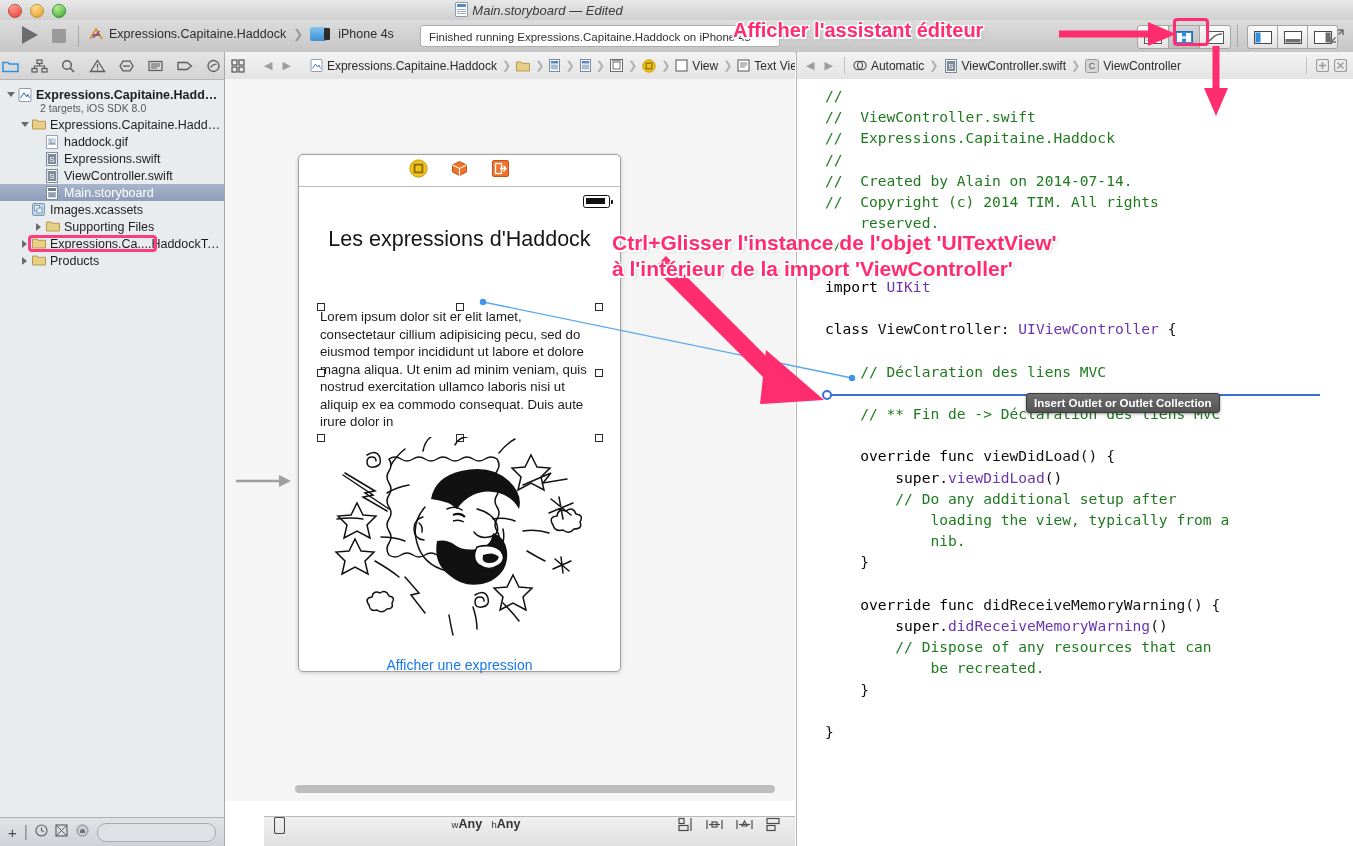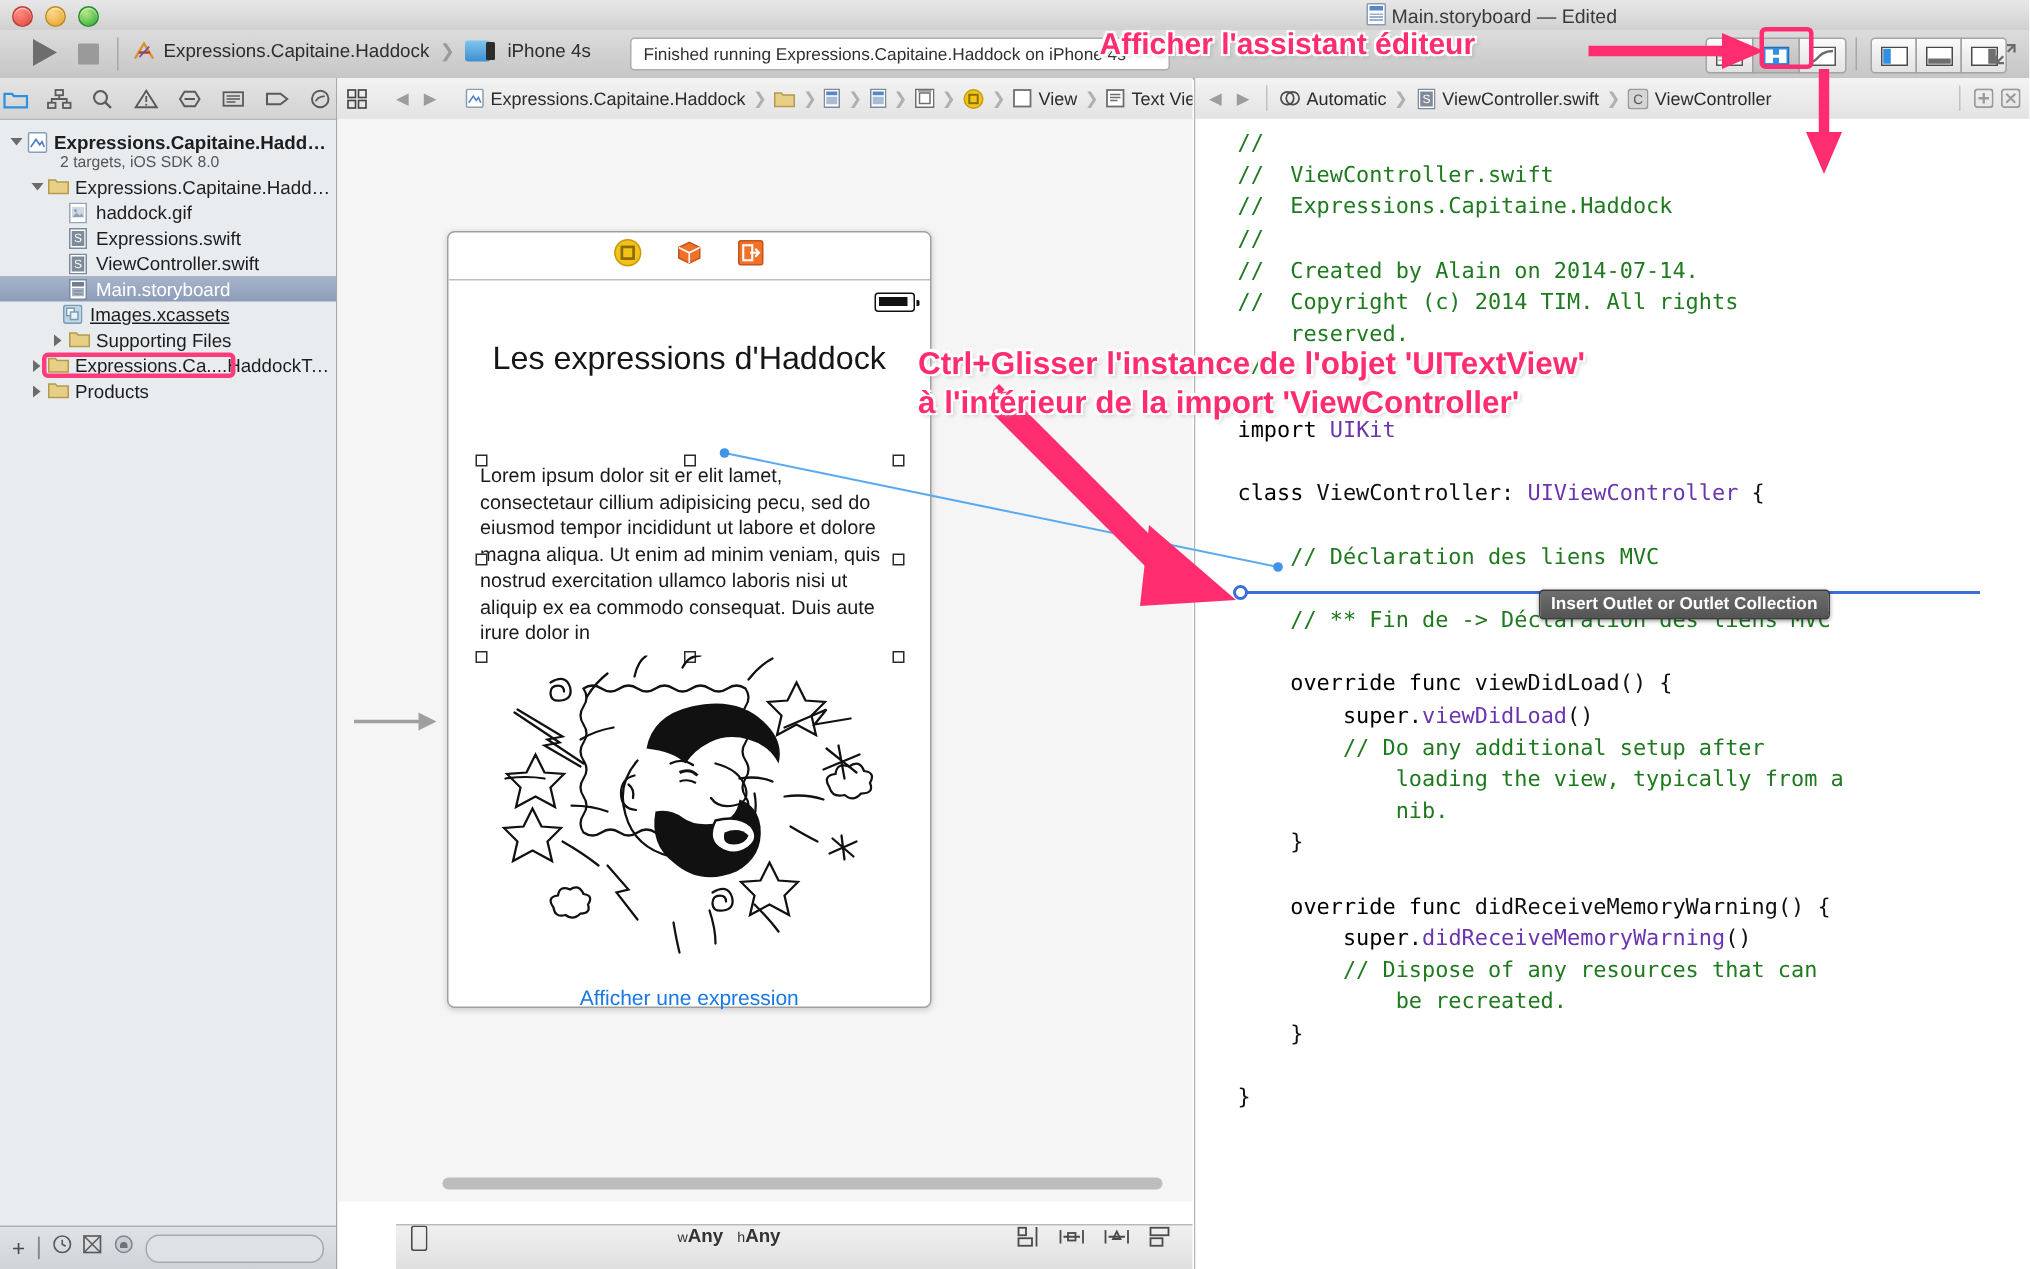--- a/index.html
+++ b/index.html
@@ -15,22 +15,22 @@
     position:absolute;left:0;top:0;width:1353px;height:20px;
     background:linear-gradient(#e8e8e8,#d0d0d0);
     border-bottom:1px solid #b4b4b4;
   }
   .traffic{position:absolute;left:8px;top:4px;display:flex;gap:8px;}
   .tl{width:12px;height:12px;border-radius:50%;box-shadow:inset 0 1px 1px rgba(255,255,255,.6);}
   .tl.red{background:radial-gradient(circle at 35% 30%,#ff8b80,#e0443e);border:1px solid #c13e35;}
   .tl.yellow{background:radial-gradient(circle at 35% 30%,#ffd688,#dea123);border:1px solid #c18d1f;}
   .tl.green{background:radial-gradient(circle at 35% 30%,#b6e984,#2aa832);border:1px solid #2a8f2a;}
   .wintitle{
-    position:absolute;left:0;top:2px;width:1078px;text-align:right;
-    font-size:13px;color:#3a3a3a;
+    position:absolute;left:0;top:2px;width:1078px;text-align:center;
+    font-size:13px;color:#3a3a3a;font-style:italic;
   }
   .wintitle .docicon{
     display:inline-block;width:11px;height:13px;background:#fff;
     border:1px solid #8b9bb0;border-radius:1px;vertical-align:-2px;margin-right:4px;position:relative;
   }
   .wintitle .docicon:before{
     content:"";position:absolute;left:1px;top:1px;right:1px;height:3px;background:#5b86c5;
   }
   .wintitle .docicon:after{
     content:"";position:absolute;left:1px;top:6px;right:1px;height:5px;
@@ -409,21 +409,21 @@
           <div class="row sel" style="padding-left: 34px;">
             <span class="tri"></span>
             <span class="ficon"><svg width="12" height="14" viewBox="0 0 12 14">
                 <rect x="0.5" y="0.5" width="11" height="13" fill="#fff" stroke="#7b8a9c"></rect>
                 <rect x="2" y="2" width="8" height="3" fill="#6e7d8f"></rect>
                 <rect x="2" y="6" width="8" height="5.5" fill="#aab4c0"></rect>
                 <path d="M3 8 H9 M3 10 H9" stroke="#6e7d8f" stroke-width="0.8"></path>
               </svg></span>
             <span class="rowtext">Main.storyboard</span>
           </div>
-          <div class="row" style="padding-left: 30px; text-decoration: underline;">
+          <div class="row" style="padding-left: 20px;">
             <span class="tri"></span>
             <span class="ficon"><svg width="13" height="13" viewBox="0 0 13 13">
                 <rect x="0.5" y="0.5" width="12" height="12" rx="1.5" fill="#bcd6ea" stroke="#7d9ab3"></rect>
                 <rect x="2.5" y="2.5" width="5" height="5" fill="#fff" stroke="#7d9ab3"></rect>
                 <rect x="5" y="5" width="5" height="5" fill="#e8f1f8" stroke="#7d9ab3"></rect>
               </svg></span>
             <span class="rowtext">Images.xcassets</span>
           </div>
           <div class="row" style="padding-left: 34px;">
             <span class="tri">

